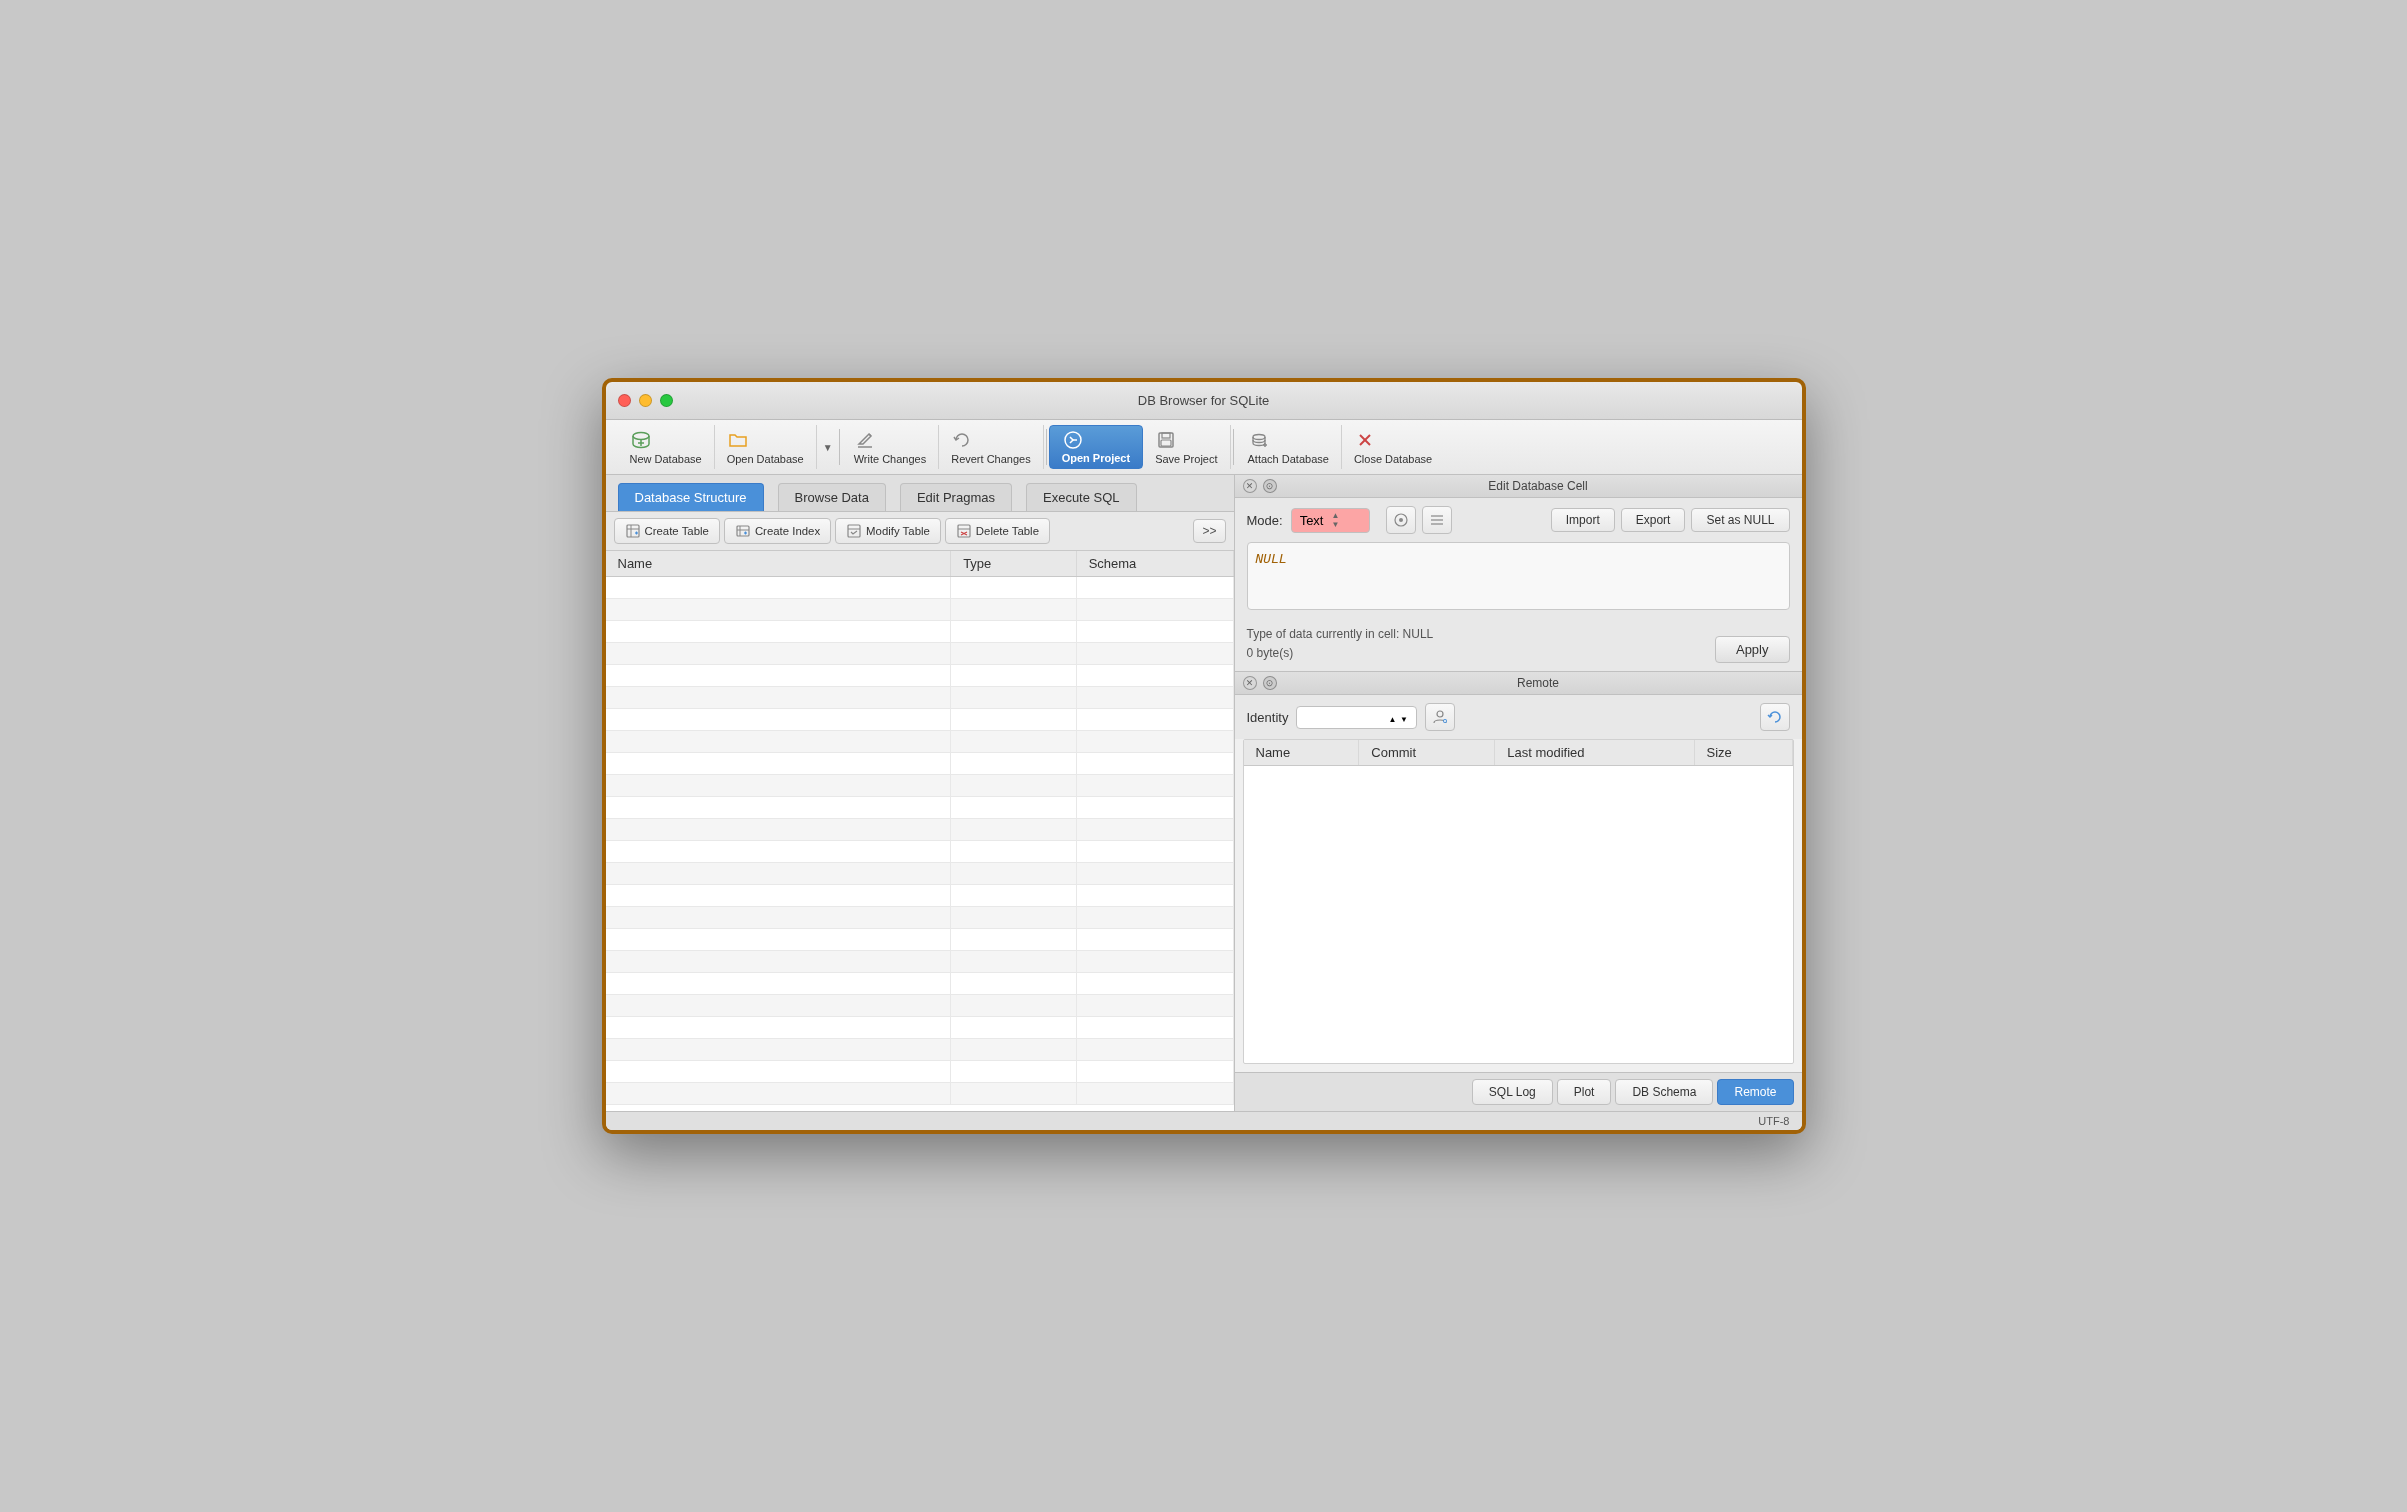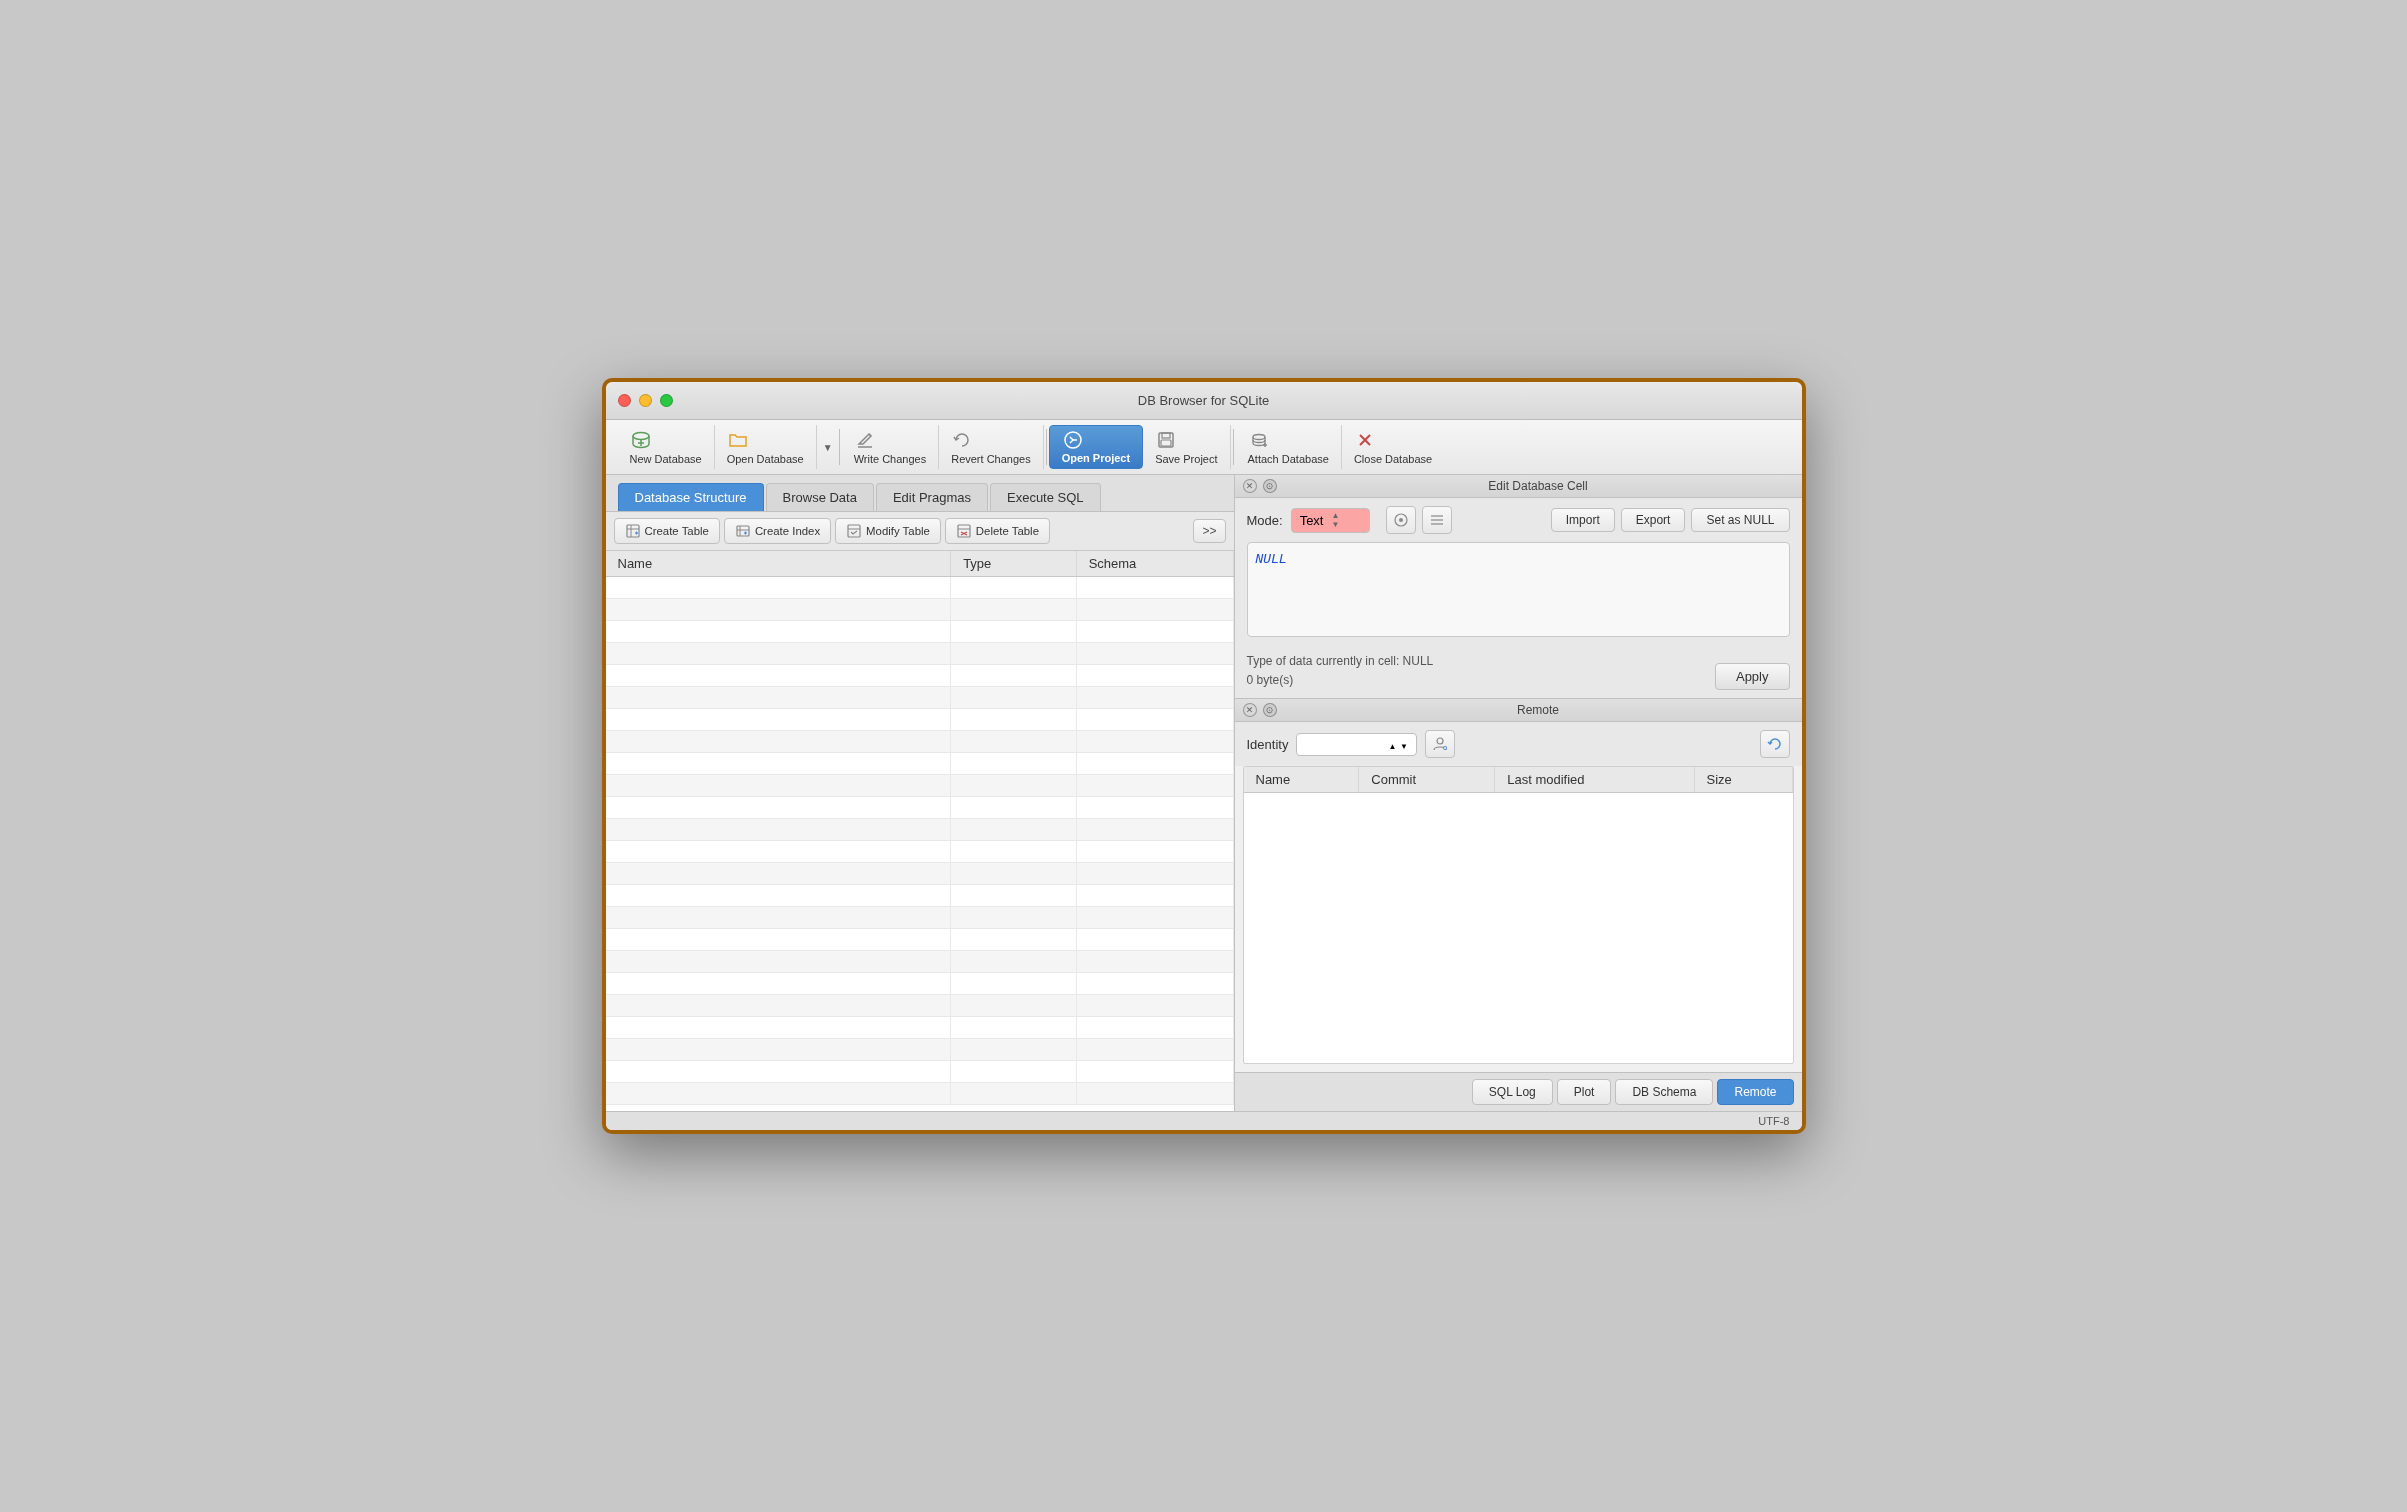--- a/index.html
+++ b/index.html
@@ -116,21 +116,21 @@
       flex-direction: column;
       background: #f0f0f0;
       border-right: 1px solid #c0c0c0;
     }
     
     .tab-bar {
       display: flex;
       background: #e0e0e0;
       border-bottom: 1px solid #c0c0c0;
       padding: 8px 12px 0;
-      gap: 2px;
+      gap: 14px;
     }
     .tab {
       padding: 6px 16px;
       border: 1px solid #c0c0c0;
       border-bottom: none;
       border-radius: 4px 4px 0 0;
       cursor: pointer;
       font-size: 13px;
       background: #d8d8d8;
       color: #333;
@@ -307,27 +307,27 @@
       border: 1px solid #c0c0c0;
       border-radius: 4px;
       background: linear-gradient(to bottom, #f8f8f8, #e8e8e8);
       cursor: pointer;
       font-size: 12px;
       color: #333;
     }
     .null-textarea {
       margin: 0 12px 8px;
       width: calc(100% - 24px);
-      height: 95px;
+      height: 68px;
       border: 1px solid #c8c8c8;
       border-radius: 4px;
       background: #f8f8f8;
       resize: none;
       font-style: italic;
-      color: #1d4ed8;
+      color: #a16207;
       font-size: 13px;
       padding: 8px;
     }
     .cell-info {
       padding: 4px 12px 8px;
       display: flex;
       align-items: flex-end;
       justify-content: space-between;
       gap: 20px;
     }

